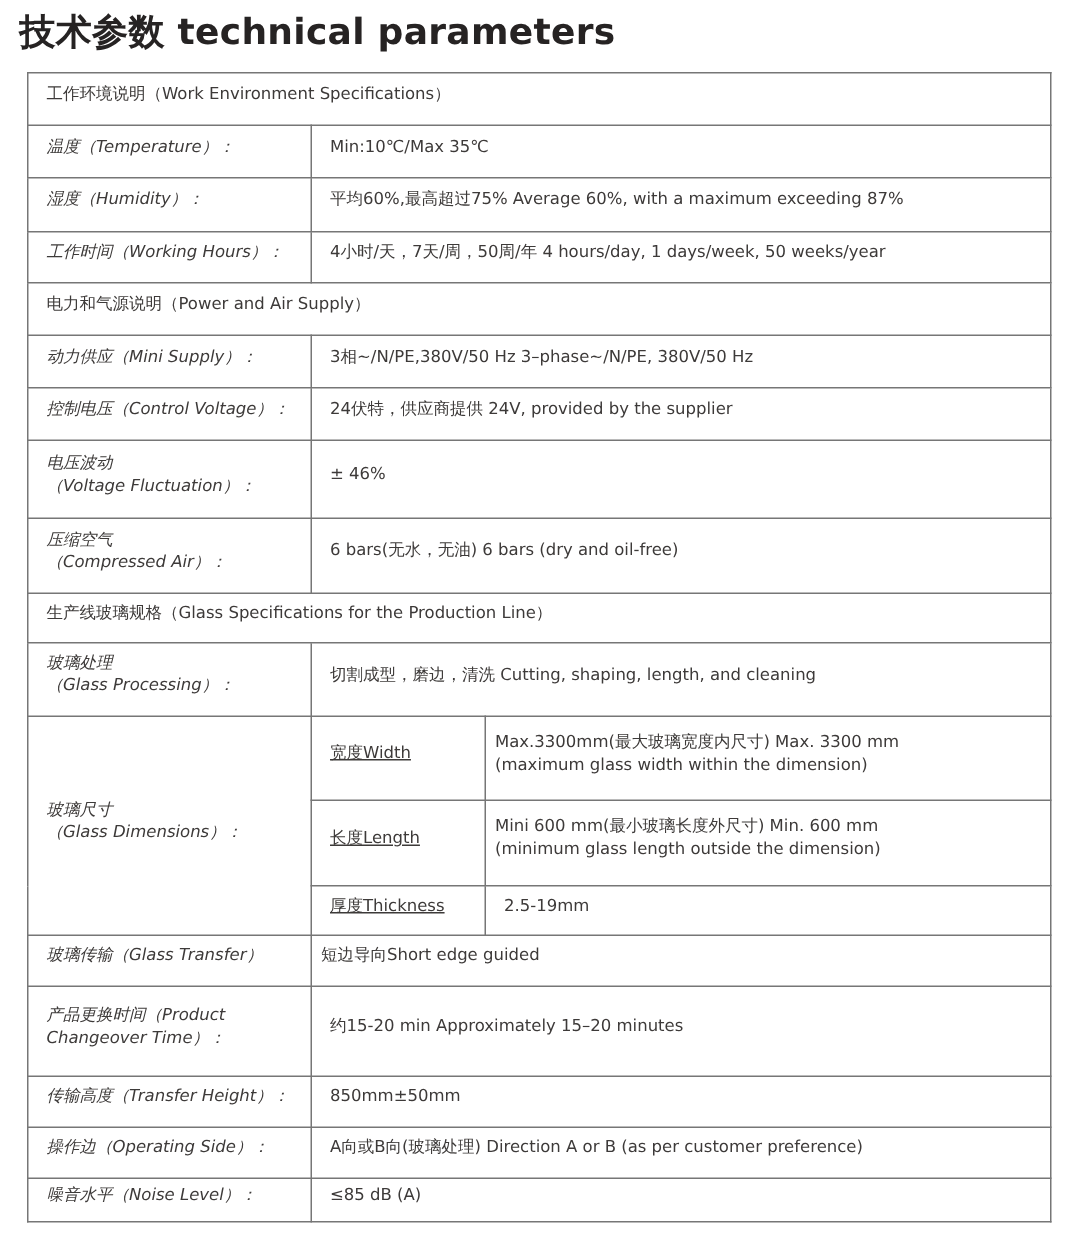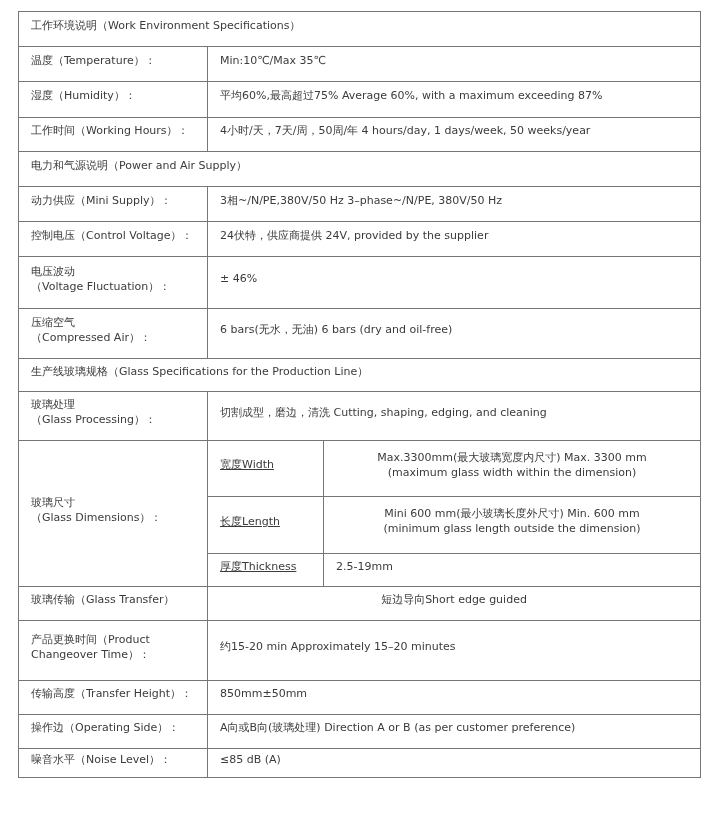--- a/index.html
+++ b/index.html
@@ -37,39 +37,41 @@
     vertical-align: middle;
     padding: 2px 8px 8px 12px;
     white-space: pre-line;
     overflow: hidden;
   }
   td.section {
     padding-left: 12px;
   }
   td.lbl {
     padding-left: 12px;
+    font-style: italic;
   }
   td.sublbl {
     padding-left: 12px;
     text-decoration: underline;
   }
   td.val {
     padding-left: 14px;
   }
   td.val.center {
-    text-align: center;
+    text-align: left;
     padding-left: 6px;
     padding-right: 6px;
   }
 </style>
 </head>
 <body>
 
 <div class="page">
 
+  <div class="title">技术参数 technical parameters</div>
 
   <table class="params">
     <colgroup>
       <col style="width:189px">
       <col style="width:116px">
       <col style="width:377px">
     </colgroup>
 
     <tbody>
         <tr style="height:35px">
@@ -117,21 +119,21 @@
       <td class="val" colspan="2">6 bars(无水，无油) 6 bars (dry and oil-free)</td>
     </tr>
 
     <tr style="height:33px">
       <td class="section" colspan="3">生产线玻璃规格（Glass Specifications for the Production Line）</td>
     </tr>
 
     <tr style="height:49px">
       <td class="lbl">玻璃处理
 （Glass Processing）：</td>
-      <td class="val" colspan="2">切割成型，磨边，清洗 Cutting, shaping, edging, and cleaning</td>
+      <td class="val" colspan="2">切割成型，磨边，清洗 Cutting, shaping, length, and cleaning</td>
     </tr>
 
     <tr style="height:56px">
       <td class="lbl" rowspan="3">玻璃尺寸
 （Glass Dimensions）：</td>
       <td class="sublbl">宽度Width</td>
       <td class="val center">Max.3300mm(最大玻璃宽度内尺寸) Max. 3300 mm
 (maximum glass width within the dimension)</td>
     </tr>
     <tr style="height:57px">

